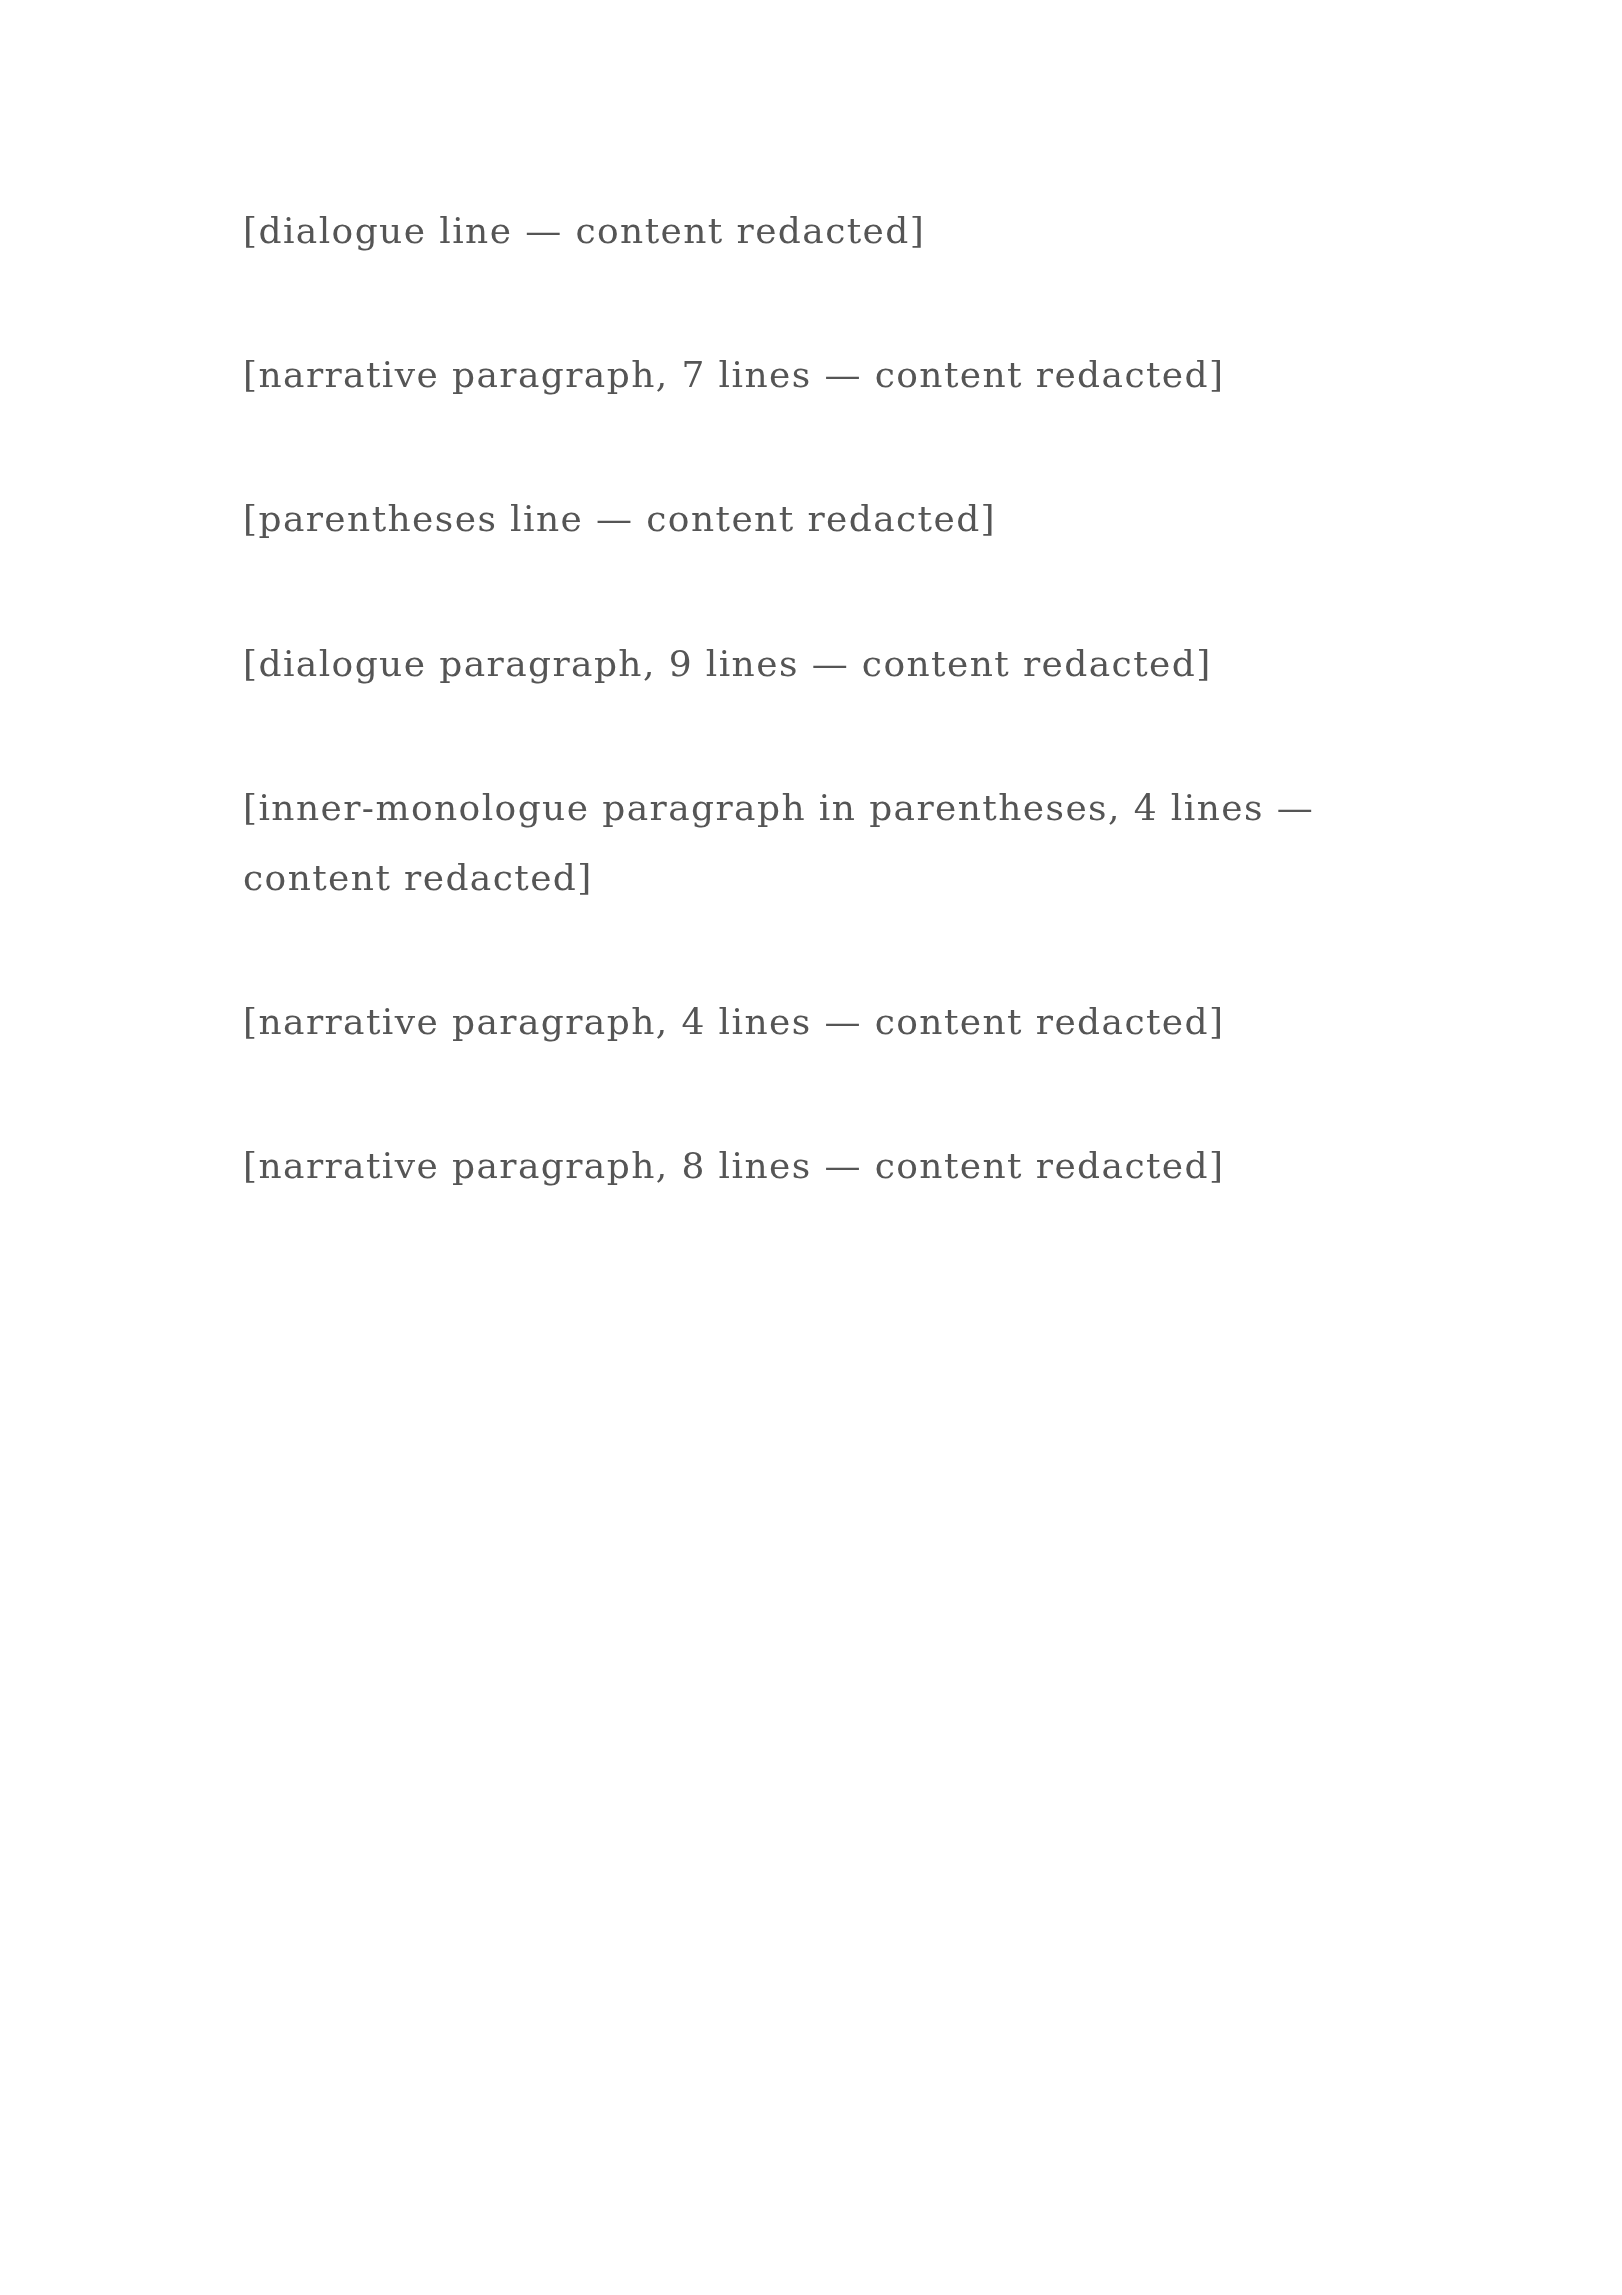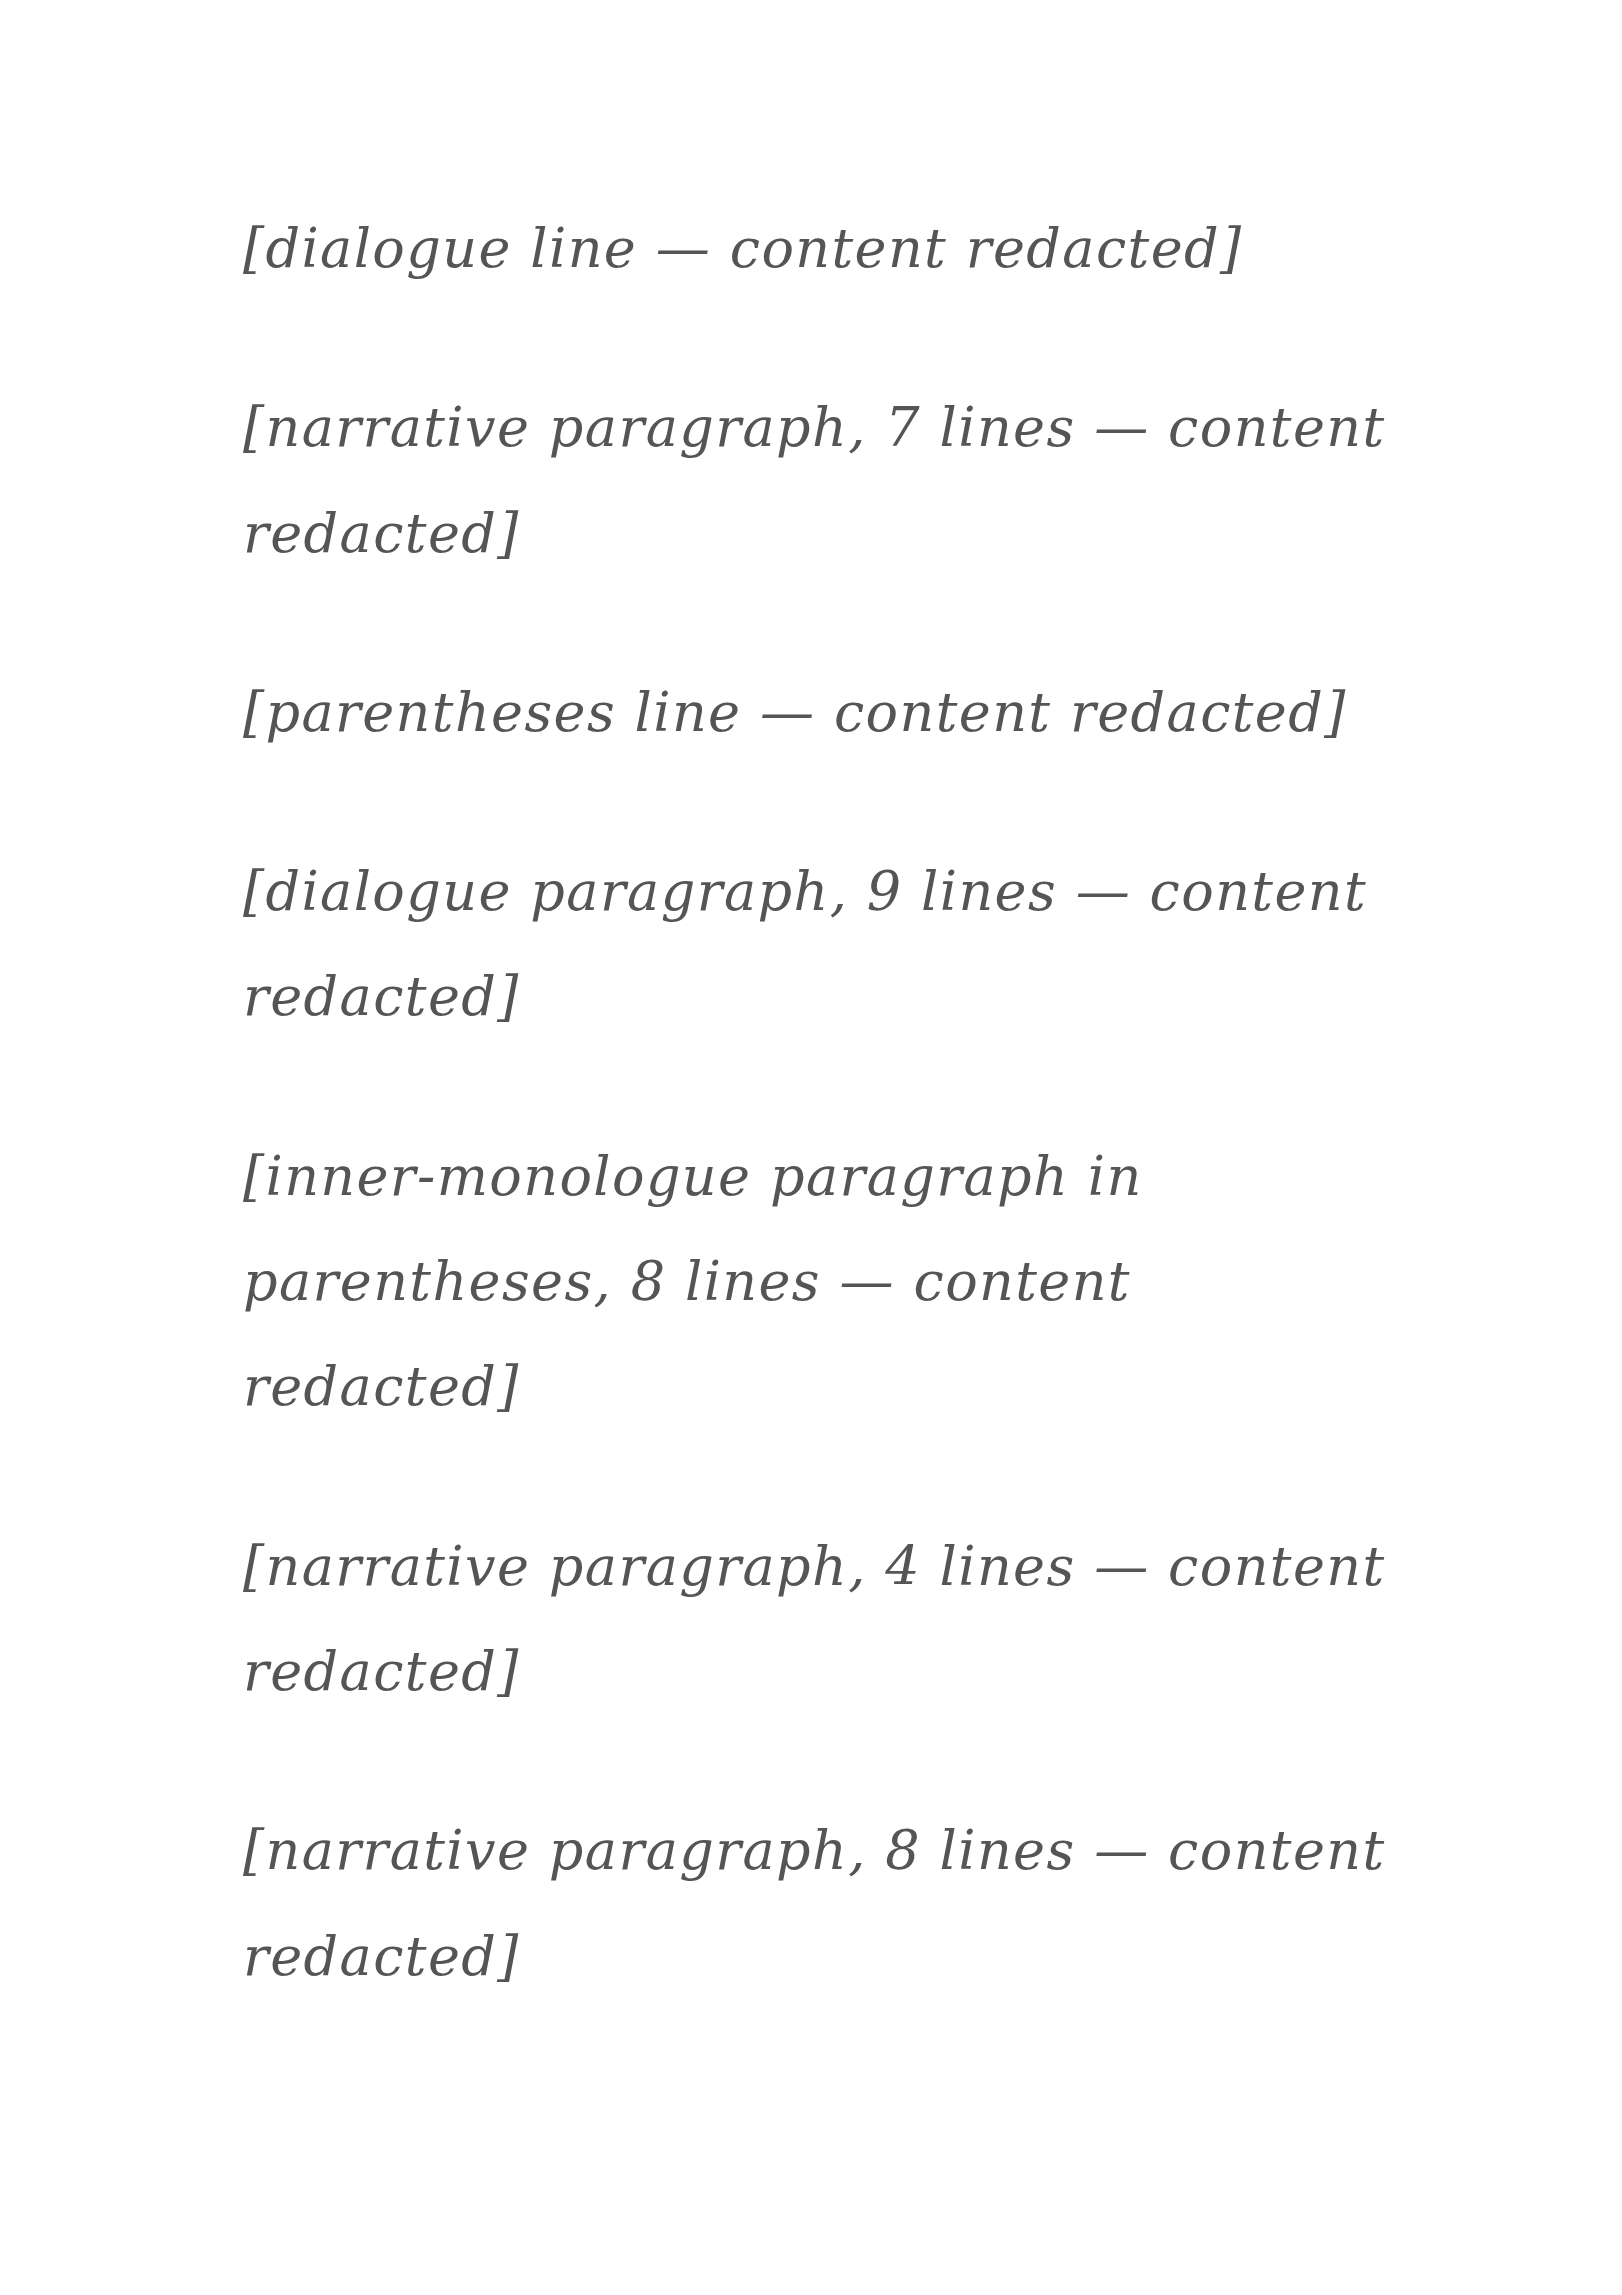--- a/index.html
+++ b/index.html
@@ -11,33 +11,32 @@
     width: 1623px;
     height: 2295px;
     background: #ffffff;
     position: relative;
     font-family: "DejaVu Serif", "Liberation Serif", serif;
     color: #1a1a1a;
     box-sizing: border-box;
     padding: 196px 230px 0 243px;
   }
   .para {
-    font-size: 54px;
+    font-size: 36px;
     line-height: 1.95;
     margin: 0 0 74px 0;
     letter-spacing: 1.4px;
     color: #555;
-    font-style: italic;
   }
 </style>
 </head>
 <body>
 
 <div class="page">
   <p class="para">[dialogue line — content redacted]</p>
   <p class="para">[narrative paragraph, 7 lines — content redacted]</p>
   <p class="para">[parentheses line — content redacted]</p>
   <p class="para">[dialogue paragraph, 9 lines — content redacted]</p>
-  <p class="para">[inner-monologue paragraph in parentheses, 8 lines — content redacted]</p>
+  <p class="para">[inner-monologue paragraph in parentheses, 4 lines — content redacted]</p>
   <p class="para">[narrative paragraph, 4 lines — content redacted]</p>
   <p class="para">[narrative paragraph, 8 lines — content redacted]</p>
 </div>
 
 
 </body></html>

